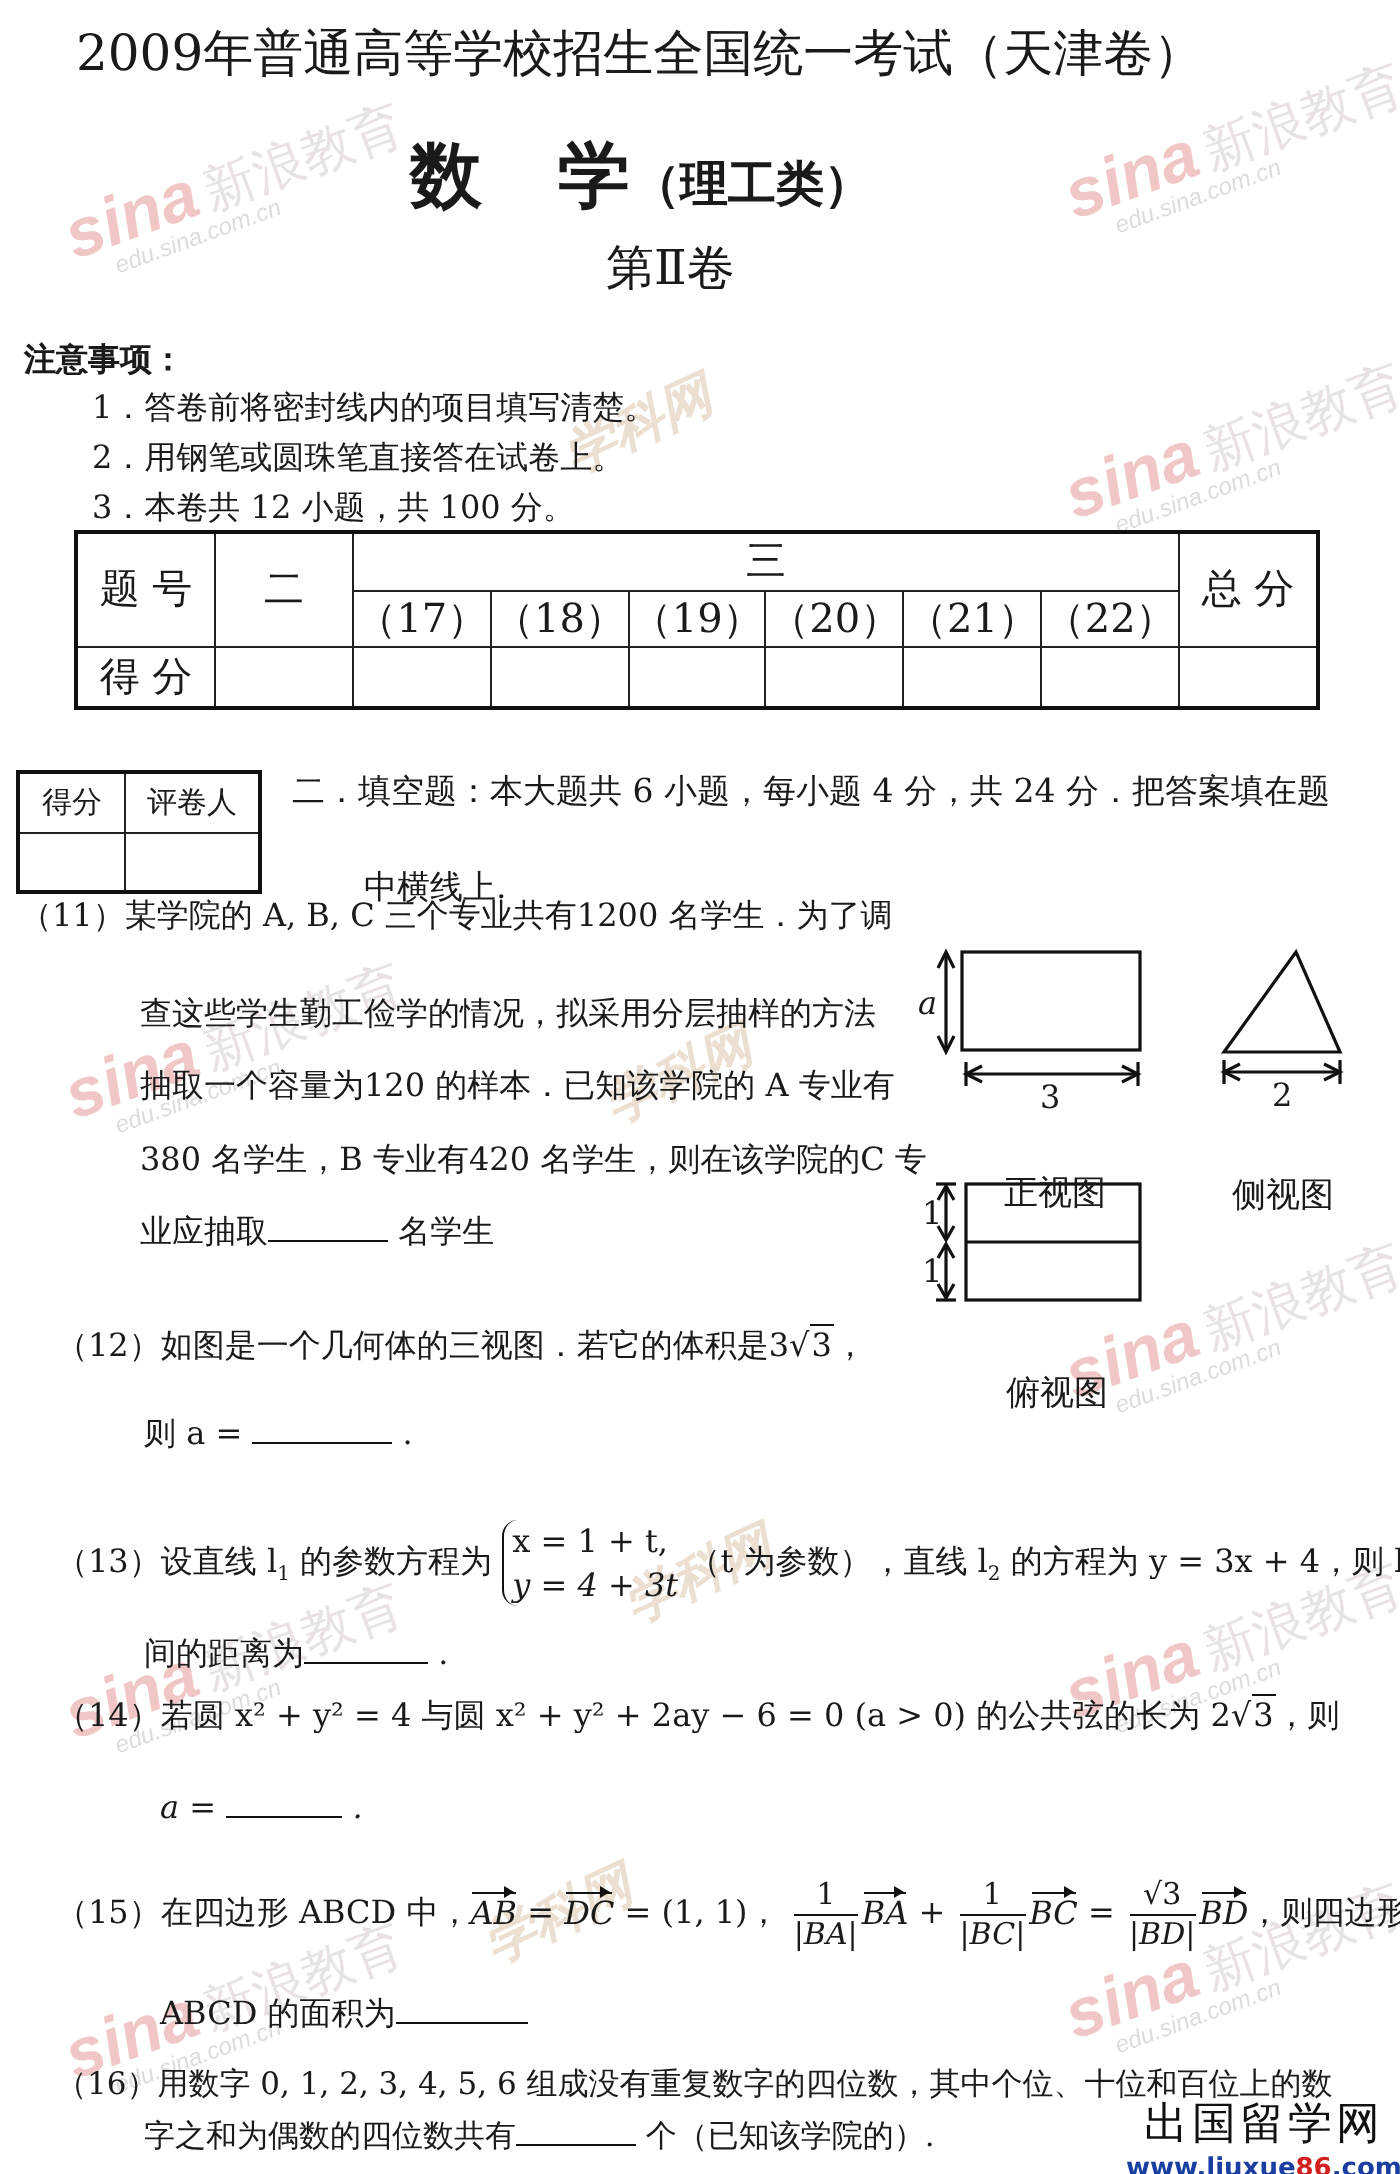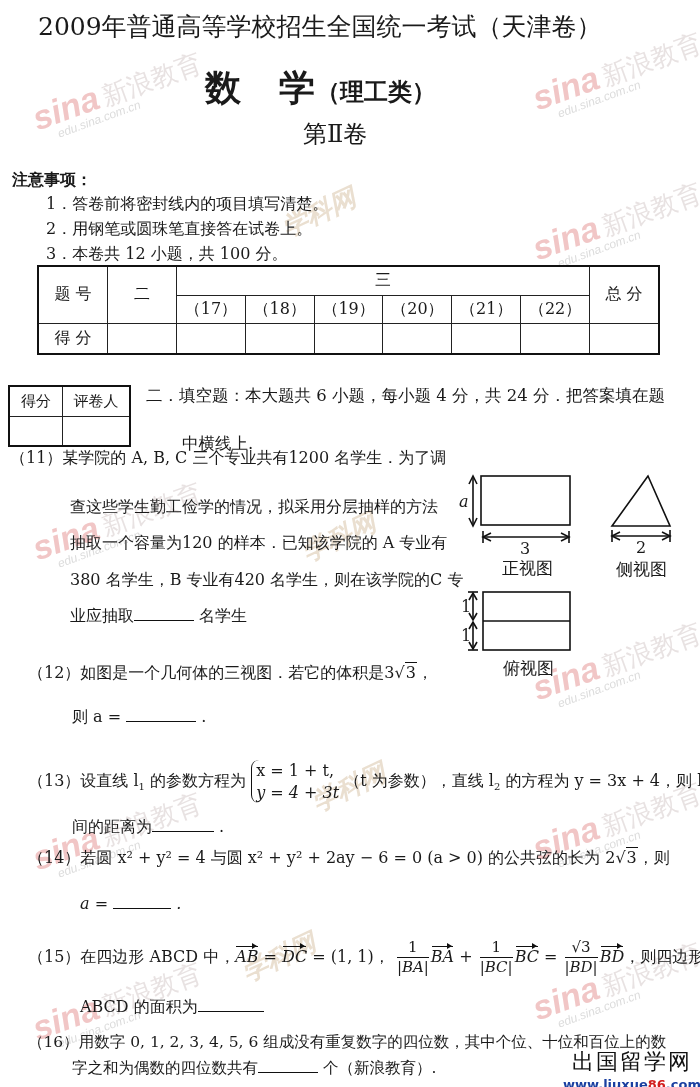--- a/index.html
+++ b/index.html
@@ -15,21 +15,21 @@
   .wm .url { display: block; font-size: 12px; font-style: italic; color: #dcdcdc; margin-left: 18px; margin-top: -6px; }
   .wm2 { position: absolute; color: #eadfd0; font-family: "Liberation Sans", sans-serif; font-weight: bold; font-style: italic; font-size: 26px; transform: rotate(-25deg); pointer-events: none; }
 
   .title { font-size: 25px; }
   .subject { font-size: 36px; font-weight: bold; letter-spacing: 1px; }
   .subject-sub { font-size: 24px; font-weight: bold; }
   .volume { font-size: 24px; }
   .notes-h { font-size: 16px; font-weight: bold; }
   .note { font-size: 16px; }
 
-  table.score { position: absolute; border-collapse: collapse; font-size: 16px; }
+  table.score { position: absolute; border-collapse: collapse; font-size: 20px; }
   table.score td { border: 1.5px solid #222; text-align: center; padding: 0; }
   table.score { border: 2.5px solid #111; }
 
   table.grader { position: absolute; border-collapse: collapse; font-size: 15px; border: 2.5px solid #111; }
   table.grader td { border: 1.5px solid #222; text-align: center; padding: 0; }
 
   .q { font-size: 16px; }
   .blank { display: inline-block; border-bottom: 1.3px solid #111; height: 14px; vertical-align: baseline; }
   .frac { display: inline-block; vertical-align: middle; text-align: center; line-height: 1; margin: 0 2px; }
   .frac .num { display: block; border-bottom: 1px solid #111; padding: 0 2px 2px; font-size: 15px; }
@@ -38,21 +38,21 @@
   .vec::before { content: ""; position: absolute; left: 1px; right: 1px; top: -1px; border-top: 1px solid #111; }
   .vec::after { content: ""; position: absolute; right: -1px; top: -4px; border: 3px solid transparent; border-left: 5px solid #111; }
   .sys { display: inline-block; vertical-align: middle; border-left: 1.5px solid #111; border-radius: 8px 0 0 8px; padding-left: 4px; line-height: 1.35; font-size: 16px; }
   .sqrt { display: inline-block; }
   .sqrt .rad { border-top: 1px solid #111; padding: 0 1px; }
   sub { font-size: 10px; }
 
   .logo-br1 { font-family: "DejaVu Sans", sans-serif; font-size: 22px; color: #111; letter-spacing: 2px; }
   .logo-br2 { font-family: "DejaVu Sans", sans-serif; font-size: 13px; color: #1a3fa0; font-weight: bold; }
   .logo-br2 .hl { color: #d21f1f; }
-  .fig-label { font-size: 17px; }
+  .fig-label { font-size: 17px; margin-top: 28px; }
   .fig-num { font-size: 16px; }
 </style>
 </head>
 <body>
 
 <div class="wm" style="left:30px;top:70px;"><span class="logo">sina</span> <span class="cn">新浪教育</span><span class="url">edu.sina.com.cn</span></div>
 <div class="wm" style="left:530px;top:50px;"><span class="logo">sina</span> <span class="cn">新浪教育</span><span class="url">edu.sina.com.cn</span></div>
 <div class="wm" style="left:530px;top:200px;"><span class="logo">sina</span> <span class="cn">新浪教育</span><span class="url">edu.sina.com.cn</span></div>
 <div class="wm" style="left:30px;top:500px;"><span class="logo">sina</span> <span class="cn">新浪教育</span><span class="url">edu.sina.com.cn</span></div>
 <div class="wm" style="left:530px;top:640px;"><span class="logo">sina</span> <span class="cn">新浪教育</span><span class="url">edu.sina.com.cn</span></div>
@@ -207,19 +207,19 @@
   <span class="frac"><span class="num">√3</span><span class="den">|BD|</span></span><span class="vec">BD</span><span>，则四边形</span>
 </div>
 <div class="abs q" style="left:80px;top:997px;">
   <span style="">ABCD 的面积为</span><span class="blank" style="width:66px;"></span>
 </div>
 
 <div class="abs q" style="left:28px;top:1032px;font-size:15.5px;">
   <span>（16）</span><span>用数字 0, 1, 2, 3, 4, 5, 6 组成没有重复数字的四位数，其中个位、十位和百位上的数</span>
 </div>
 <div class="abs q" style="left:72px;top:1058px;font-size:15.5px;">
-  <span>字之和为偶数的四位数共有</span><span class="blank" style="width:60px;"></span><span> 个（新浪教育）.</span>
+  <span>字之和为偶数的四位数共有</span><span class="blank" style="width:60px;"></span><span> 个（已知该学院的）.</span>
 </div>
 
 <div class="abs" style="left:563px;top:1047px;text-align:center;">
   <div class="logo-br1">出国留学网</div>
   <div class="logo-br2"><span>www.liuxue</span><span class="hl">86</span><span>.com</span></div>
 </div>
 
 </body></html>

